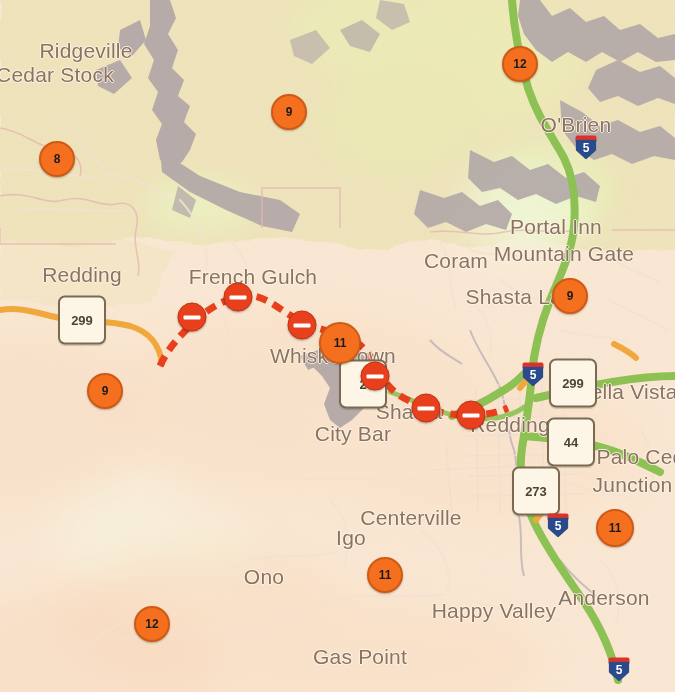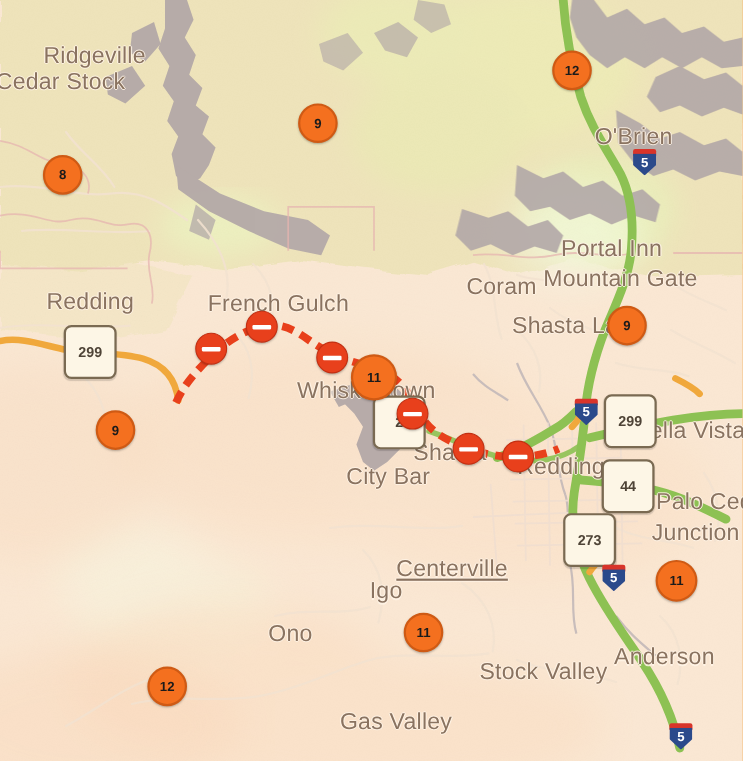--- a/index.html
+++ b/index.html
@@ -327,26 +327,26 @@
       <div class="place lg" style="left: 82px; top: 275px;">Redding</div>
       <div class="place lg" style="left: 253px; top: 277px;">French Gulch</div>
       <div class="place lg" style="left: 525px; top: 297px;">Shasta Lake</div>
       <div class="place lg" style="left: 333px; top: 356px;">Whiskeytown</div>
       <div class="place lg" style="left: 627px; top: 392px;">Bella Vista</div>
       <div class="place lg" style="left: 409px; top: 412px;">Shasta</div>
       <div class="place lg" style="left: 510px; top: 425px;">Redding</div>
       <div class="place lg" style="left: 353px; top: 434px;">City Bar</div>
       <div class="place lg" style="left: 650px; top: 457px;">Palo Cedro</div>
       <div class="place lg" style="left: 654px; top: 485px;">Junction City</div>
-      <div class="place lg" style="left: 411px; top: 518px; text-decoration: underline;">Centerville</div>
+      <div class="place lg" style="left: 411px; top: 518px;">Centerville</div>
       <div class="place lg" style="left: 351px; top: 538px; text-align: right;">Igo</div>
       <div class="place lg" style="left: 264px; top: 577px;">Ono</div>
-      <div class="place lg" style="left: 494px; top: 611px;">Stock Valley</div>
+      <div class="place lg" style="left: 494px; top: 611px;">Happy Valley</div>
       <div class="place lg" style="left: 604px; top: 598px;">Anderson</div>
-      <div class="place lg" style="left: 360px; top: 657px;">Gas Valley</div>
+      <div class="place lg" style="left: 360px; top: 657px;">Gas Point</div>
     </div>
 
   <div class="shields">
       <div class="shield" style="left: 82px; top: 320px;">
         <div class="shield-state">299</div>
       </div>
       <div class="shield" style="left: 363px; top: 384px;">
         <div class="shield-state">2</div>
       </div>
       <div class="shield" style="left: 573px; top: 383px;">

